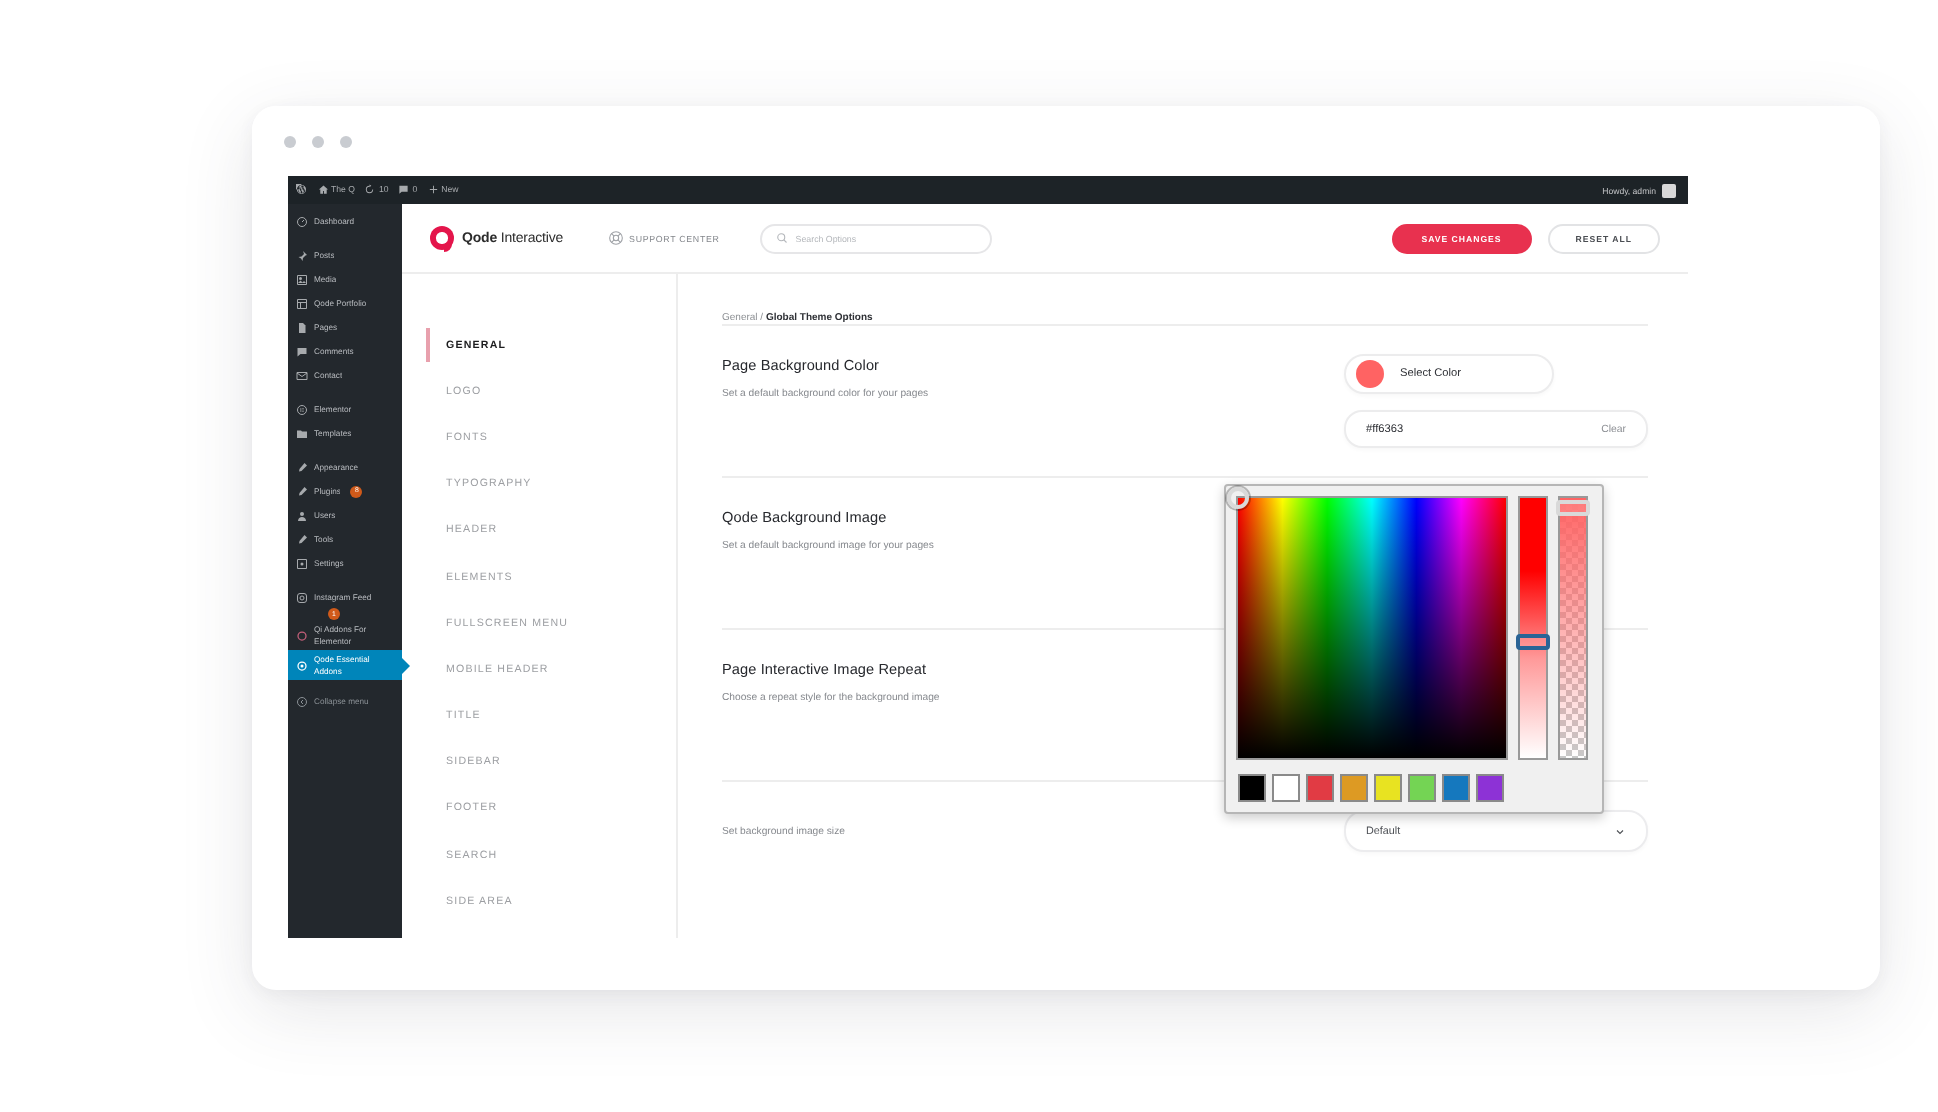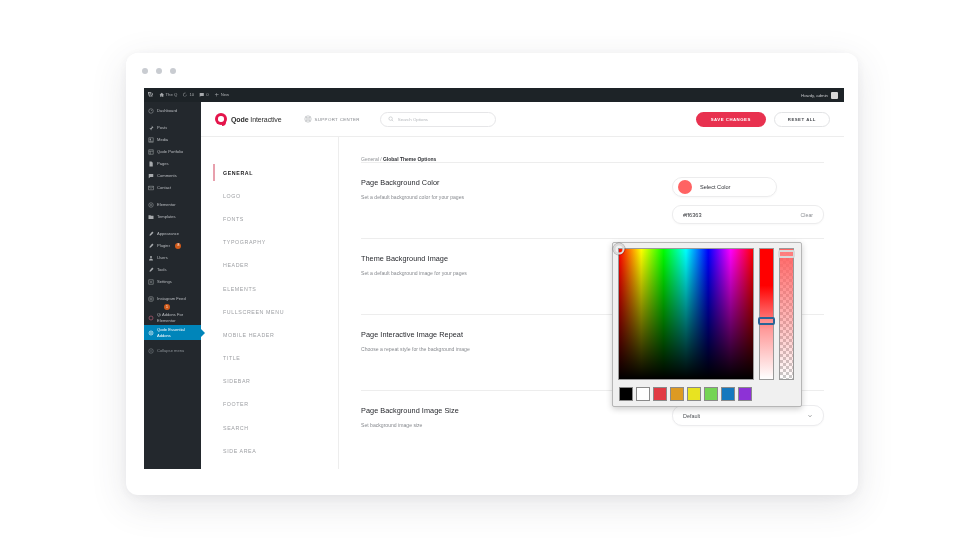--- a/index.html
+++ b/index.html
@@ -7,21 +7,21 @@
     width: 969px; height: 556px;
     background: #ffffff;
     font-family: "Liberation Sans", sans-serif;
     overflow: hidden;
   }
 
   
   #browser-card {
     position: absolute;
     left: 126px; top: 53px;
-    width: 732px; height: 442px;
+    width: 814px; height: 442px;
     background: #ffffff;
     border-radius: 12px;
     box-shadow: 0 10px 36px rgba(60,64,80,0.13), 0 2px 8px rgba(60,64,80,0.06);
     overflow: hidden;
   }
 
   
   #window-chrome {
     position: absolute; left: 0; top: 0;
     width: 100%; height: 35px;
@@ -700,31 +700,30 @@
                 <span id="select-color-label">Select Color</span>
               </div>
               <div id="hex-field">
                 <input id="hex-value" type="text" value="#ff6363" style="">
                 <span id="clear-link">Clear</span>
               </div>
             </div>
           </div>
 
           <div class="opt-row">
-            <div class="opt-title">Theme Background Image</div>
+            <div class="opt-title">Qode Background Image</div>
             <div class="opt-desc">Set a default background image for your pages</div>
           </div>
 
           <div class="opt-row">
             <div class="opt-title">Page Interactive Image Repeat</div>
             <div class="opt-desc">Choose a repeat style for the background image</div>
           </div>
 
           <div class="opt-row">
-            <div class="opt-title">Page Background Image Size</div>
             <div class="opt-desc">Set background image size</div>
             <div class="opt-control">
               <div id="default-select">
                 <span id="default-select-value">Default</span>
                 <span id="default-select-chev">
                   <svg viewBox="0 0 24 24">
                       <path d="M6 9l6 6 6-6" fill="none" stroke="#4d5055" stroke-width="2.2"></path>
                     </svg>
                 </span>
               </div>

